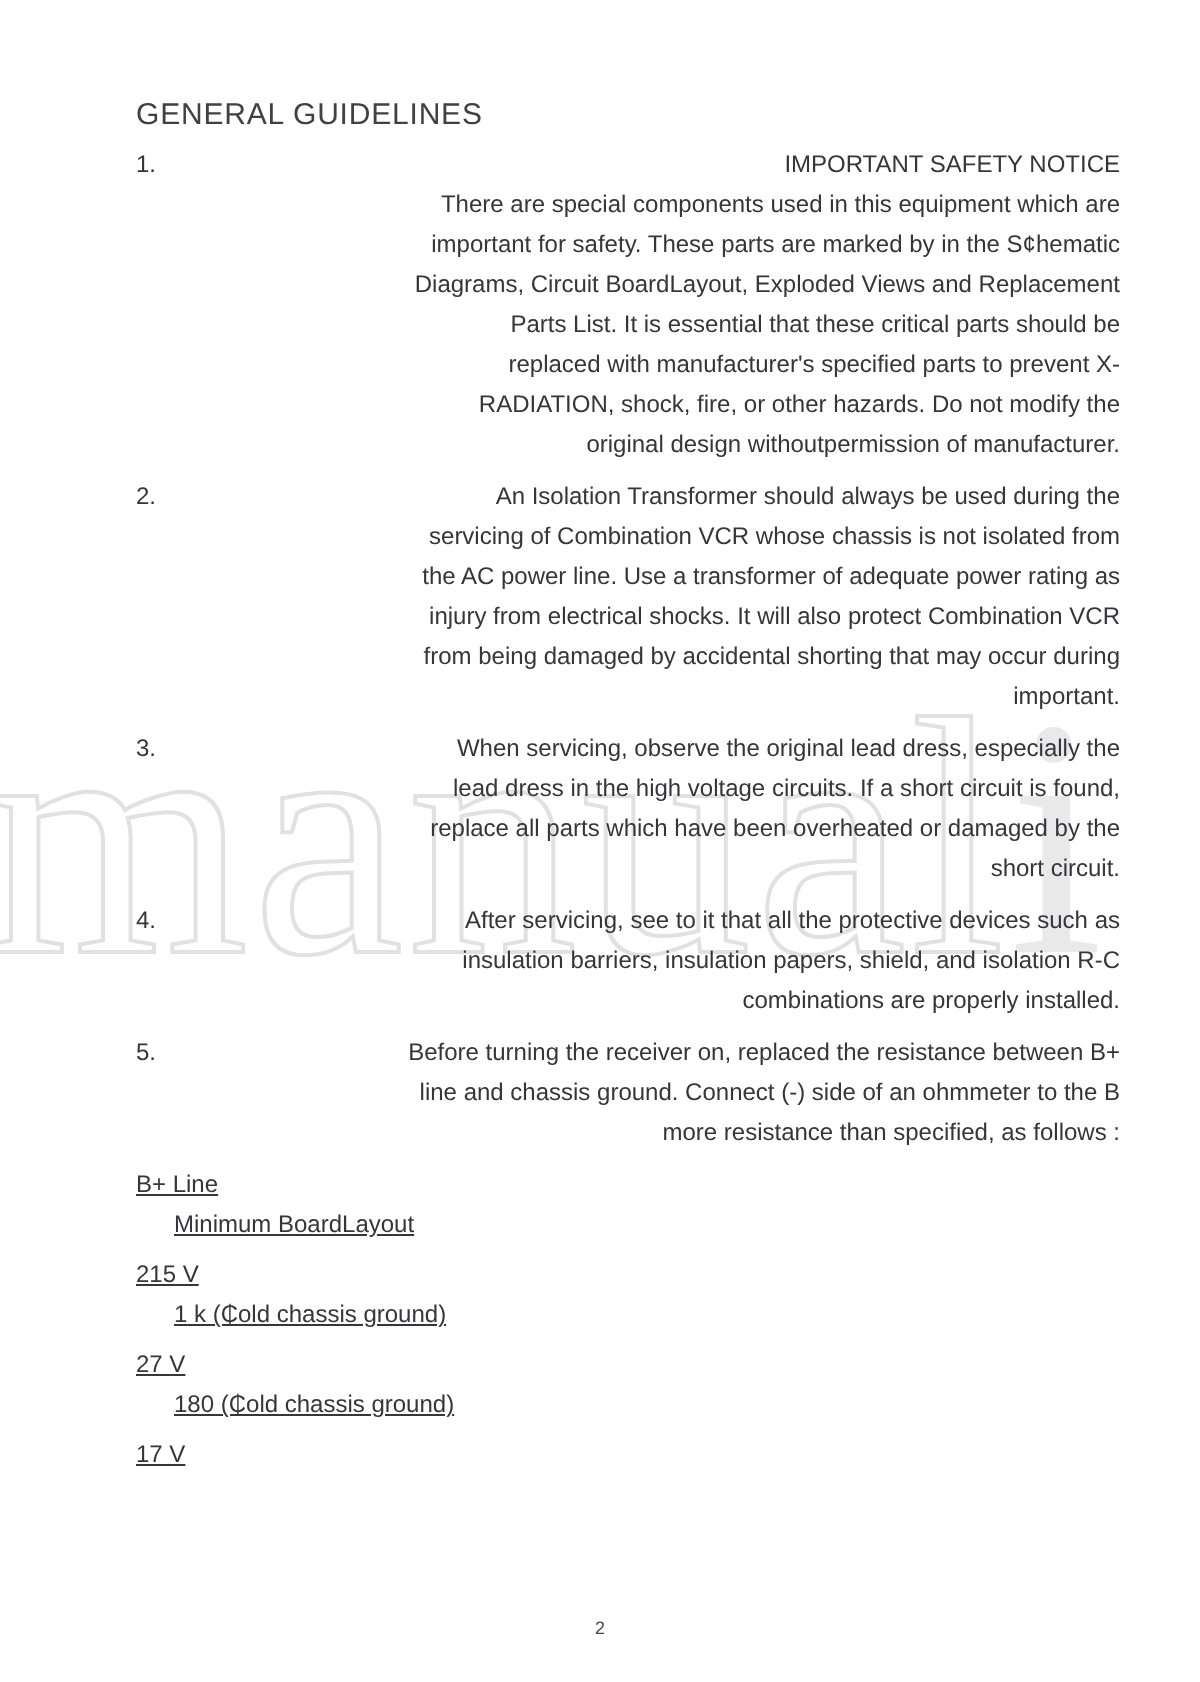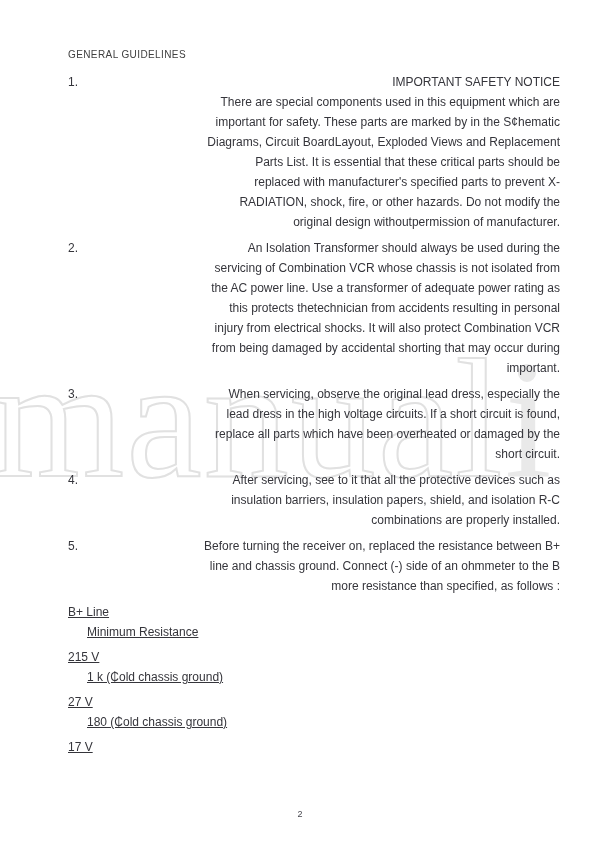--- a/index.html
+++ b/index.html
@@ -36,21 +36,21 @@
   }
   .wm-solid {
     color: #e9e9e9;
   }
   
   .page-header {
     position: absolute;
     top: 49px;
     left: 68px;
     z-index: 1;
-    font-size: 10px;
+    font-size: 15px;
     letter-spacing: 0.4px;
     color: #414141;
   }
   
   .body-text {
     position: absolute;
     top: 72px;
     left: 68px;
     right: 40px;
     z-index: 1;
@@ -136,21 +136,20 @@
         <div class="guideline-item">
           <span class="item-number">2.</span>
           <div class="item-lines">
 
               <div class="item-line">An Isolation Transformer should always be used during the</div>
 
               <div class="item-line">servicing of Combination VCR whose chassis is not isolated from</div>
 
               <div class="item-line">the AC power line. Use a transformer of adequate power rating as</div>
 
-              <div class="item-line">this protects thetechnician from accidents resulting in personal</div>
 
               <div class="item-line">injury from electrical shocks. It will also protect Combination VCR</div>
 
               <div class="item-line">from being damaged by accidental shorting that may occur during</div>
 
               <div class="item-line">important.</div>
             </div>
         </div>
 
         <div class="guideline-item">
@@ -190,21 +189,21 @@
 
               <div class="item-line">more resistance than specified, as follows :</div>
             </div>
         </div>
       </div>
 
     <div class="spec">
 
         <div class="spec-group">
           <div class="spec-label">B+ Line</div>
-          <div class="spec-detail">Minimum Resistance</div>
+          <div class="spec-detail">Minimum BoardLayout</div>
         </div>
 
         <div class="spec-group">
           <div class="spec-label">215 V</div>
           <div class="spec-detail">1 k (₵old chassis ground)</div>
         </div>
 
         <div class="spec-group">
           <div class="spec-label">27 V</div>
           <div class="spec-detail">180 (₵old chassis ground)</div>

